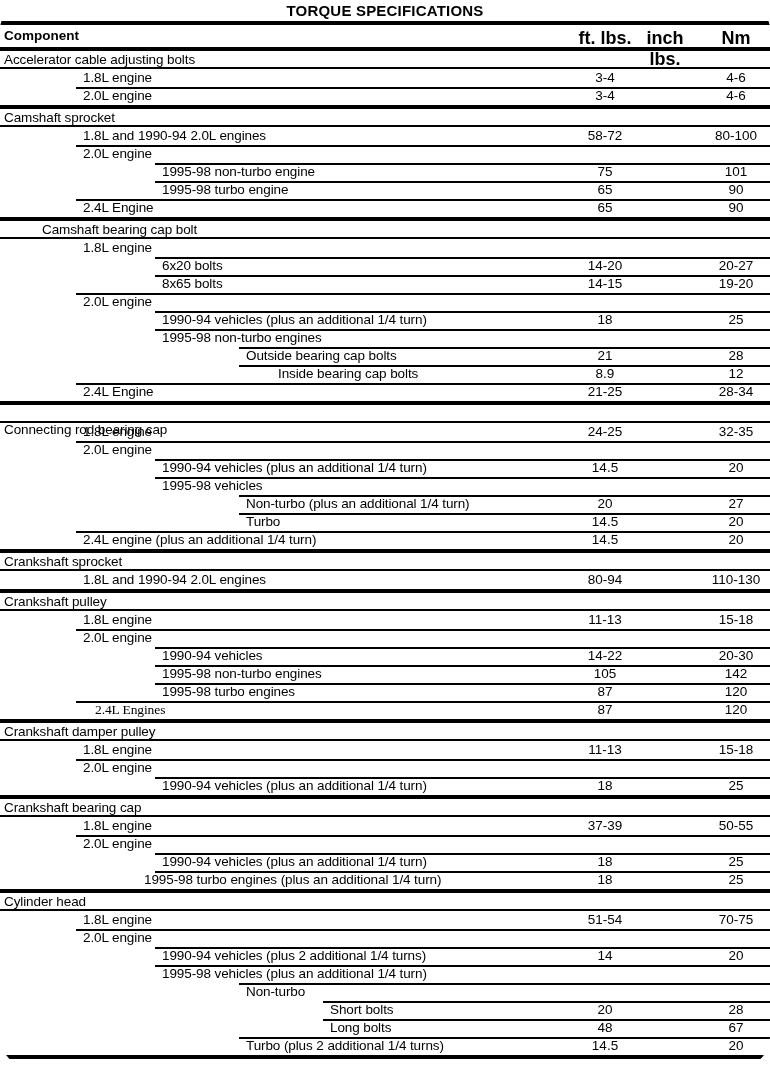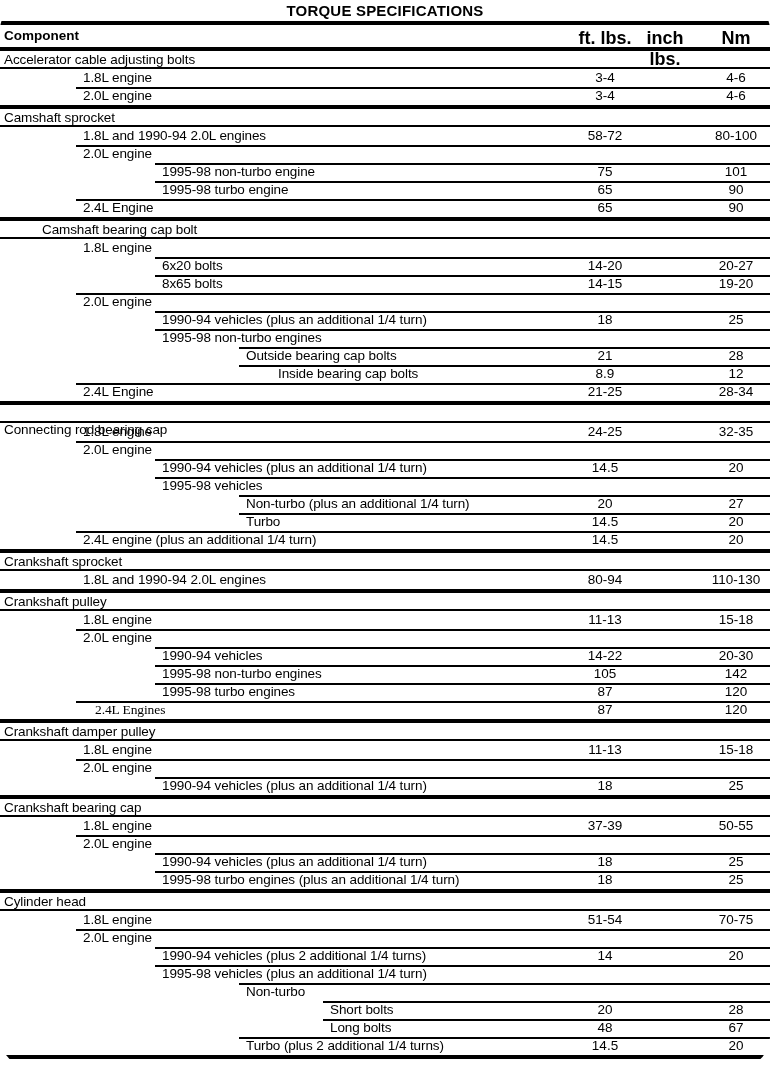--- a/index.html
+++ b/index.html
@@ -320,21 +320,21 @@
           <span class="lbl" style="left: 83px;">2.0L engine</span>
         </div>
         <div class="row">
           <span class="topline" style="left: 155px;"></span>
           <span class="lbl" style="left: 162px;">1990-94 vehicles (plus an additional 1/4 turn)</span>
           <span class="v c-ft">18</span>
           <span class="v c-nm">25</span>
         </div>
         <div class="row">
           <span class="topline" style="left: 155px;"></span>
-          <span class="lbl" style="left: 162px;">1995-98 turbo engines (plus an additional 1/4 turn)</span>
+          <span class="lbl" style="left: 144px;">1995-98 turbo engines (plus an additional 1/4 turn)</span>
           <span class="v c-ft">18</span>
           <span class="v c-nm">25</span>
         </div>
       </div>
       <div class="section">
         <div class="row section-head">
           <span class="lbl" style="left: 4px;">Cylinder head</span>
         </div>
         <div class="row">
           <span class="lbl" style="left: 83px;">1.8L engine</span>

